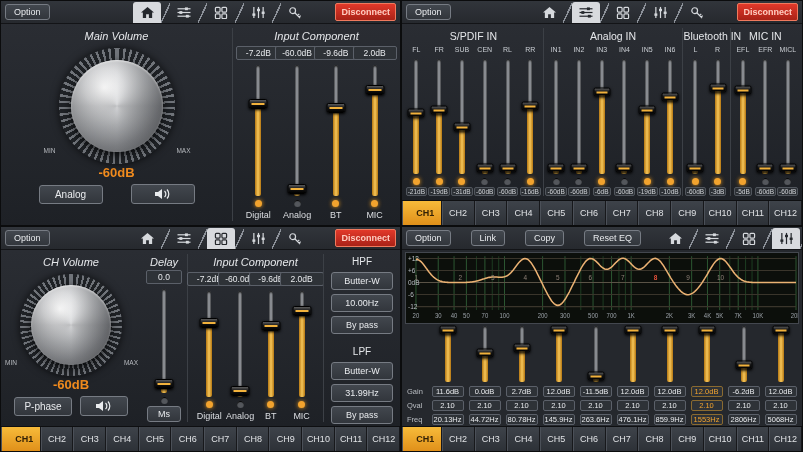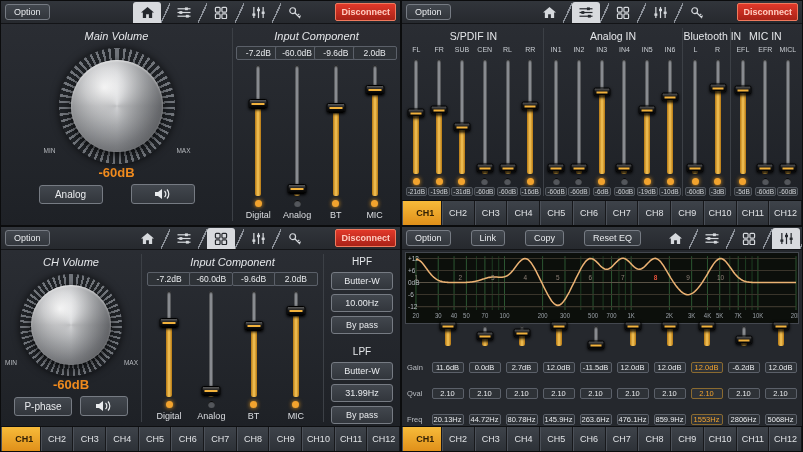--- a/index.html
+++ b/index.html
@@ -72,21 +72,21 @@
 .gyl { font-size:6.5px; fill:#b9bec4; }
 .gm { font-size:6.5px; fill:#8e8077; text-anchor:middle; }
 .gm.sel { fill:#e4503a; font-weight:bold; }
 .eq-bands { flex:1; display:flex; flex-direction:column; padding:0 3px; min-height:0; }
 .bandrow { display:flex; align-items:center; }
 .rowlab { flex:0 0 24px; font-size:7.5px; color:#b9bdc2; padding-left:2px; }
 .no-row { flex:0 0 11px; }
 .bandno { flex:1; text-align:center; color:#dadce0; font-size:8px; }
 .sliders-row { flex:1; display:flex; min-height:0; }
 .bandcol { flex:1; display:flex; justify-content:center; min-width:0; }
-.val-row { flex:0 0 14px;margin-top:12px; }
+.val-row { flex:0 0 14px; }
 .cell { flex:1; display:flex; justify-content:center; min-width:0; }
 .eqchip { min-width:32px; font-size:7.5px; padding:0 1px; }
 .eqchip.sel { color:#f2a32e; border-color:#8a6a30; }
 </style>
 </head>
 <body>
 
 <div class="app">
   <section class="panel" id="panel-main">
       <div class="topbar">
@@ -606,20 +606,31 @@
             <div class="btn wbtn" style="min-width: 58px;">P-phase</div>
             <div class="btn wbtn" style="min-width: 48px;">
               <span class="icon">
                 <svg width="18" height="12" viewBox="0 0 18 12">
                   <path d="M1 4h3l4-3v10L4 8H1z" fill="currentColor"></path>
                   <path d="M10.5 3a4 4 0 010 6M13 1.5a6.5 6.5 0 010 9" fill="none" stroke="currentColor" stroke-width="1.2"></path>
                 </svg>
               </span>
             </div>
           </div>
+        </div>
+        <div class="delay-col">
+          <div class="section-title">Delay</div>
+          <div class="chip" style="min-width: 36px; margin-bottom: 3px;">0.0</div>
+          <div class="vslider wide">
+            <div class="track"></div>
+            <div class="fill" style="top: 90%;"></div>
+            <div class="handle" style="top: 90%;"></div>
+          </div>
+          <div class="led"></div>
+          <div class="btn small-btn" style="margin: 1px 0px 4px;">Ms</div>
         </div>
         <div class="vdiv"></div>
         <div class="ic-side">
           <div class="section-title">Input Component</div>
           <div class="ic-cols">
             <div class="ic-col">
               <div class="chip ic-chip">-7.2dB</div>
               <div class="vslider wide">
                 <div class="track"></div>
                 <div class="fill" style="top: 30.6667%;"></div>

